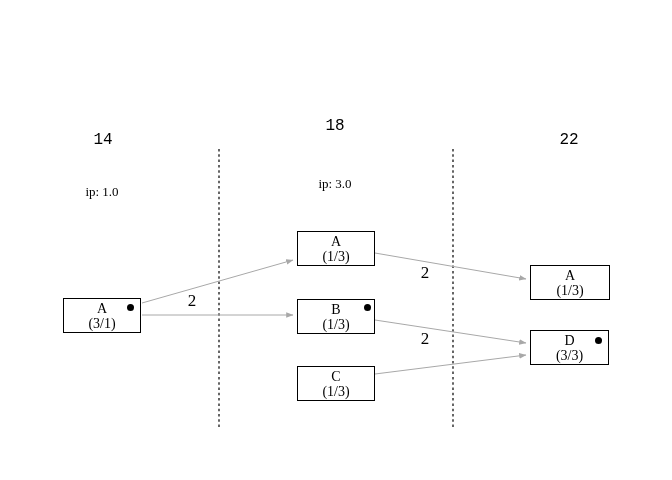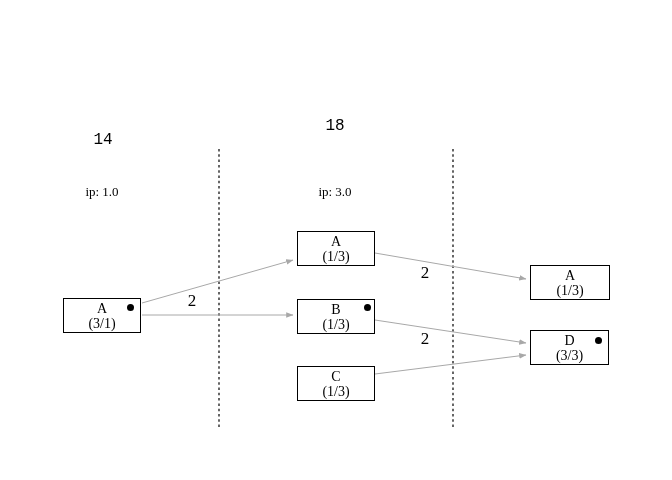--- a/index.html
+++ b/index.html
@@ -86,23 +86,24 @@
 
     <line x1="142" y1="303" x2="293" y2="260" stroke="#a8a8a8" stroke-width="1" marker-end="url(#arrow)"></line>
     <line x1="142" y1="315" x2="293" y2="315" stroke="#a8a8a8" stroke-width="1" marker-end="url(#arrow)"></line>
     <line x1="375" y1="253" x2="526" y2="279" stroke="#a8a8a8" stroke-width="1" marker-end="url(#arrow)"></line>
     <line x1="375" y1="320" x2="526" y2="343" stroke="#a8a8a8" stroke-width="1" marker-end="url(#arrow)"></line>
     <line x1="375" y1="374" x2="526" y2="355" stroke="#a8a8a8" stroke-width="1" marker-end="url(#arrow)"></line>
   </svg>
 
   <div class="col-header" style="left:53px; top:131px;">14</div>
   <div class="col-header" style="left:285px; top:117px;">18</div>
+  <div class="col-header" style="left:519px; top:131px;">22</div>
 
   <div class="ip-label" style="left:52px; top:184px;">ip: 1.0</div>
-  <div class="ip-label" style="left:285px; top:184px;">ip: 3.0</div>
+  <div class="ip-label" style="left:285px; top:176px;">ip: 3.0</div>
 
   <div class="node" style="left:63px; top:298px;">
     <span>A</span>
     <span>(3/1)</span>
     <span class="dot" style="right:6px; top:5px;"></span>
   </div>
 
   <div class="node" style="left:297px; top:231px;">
     <span>A</span>
     <span>(1/3)</span>

